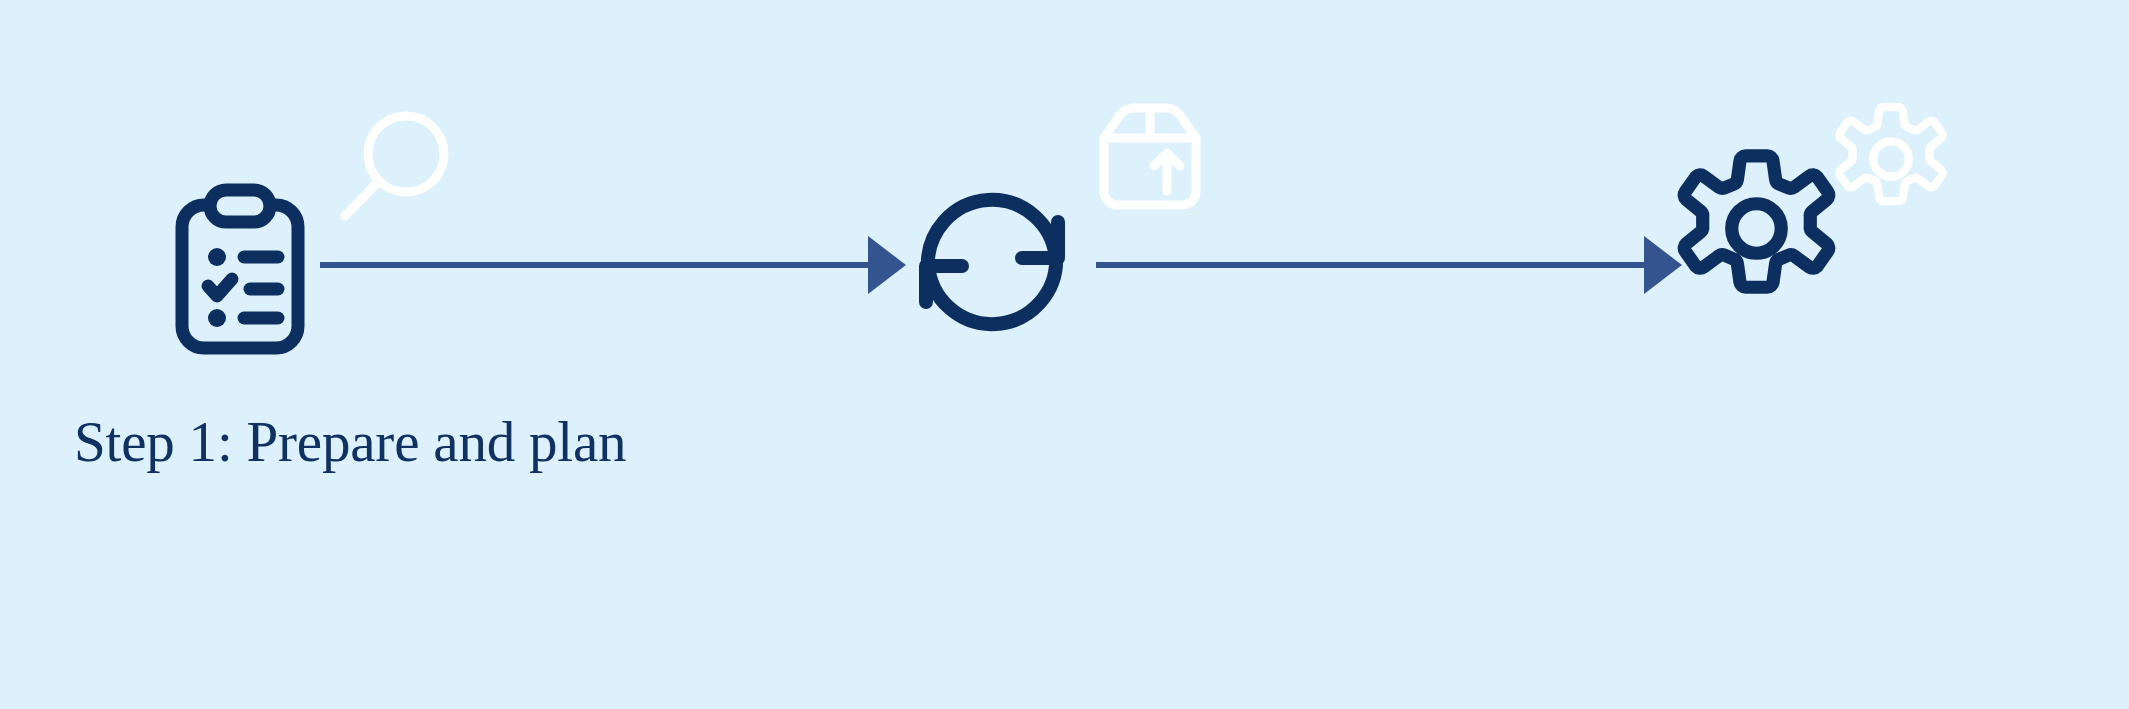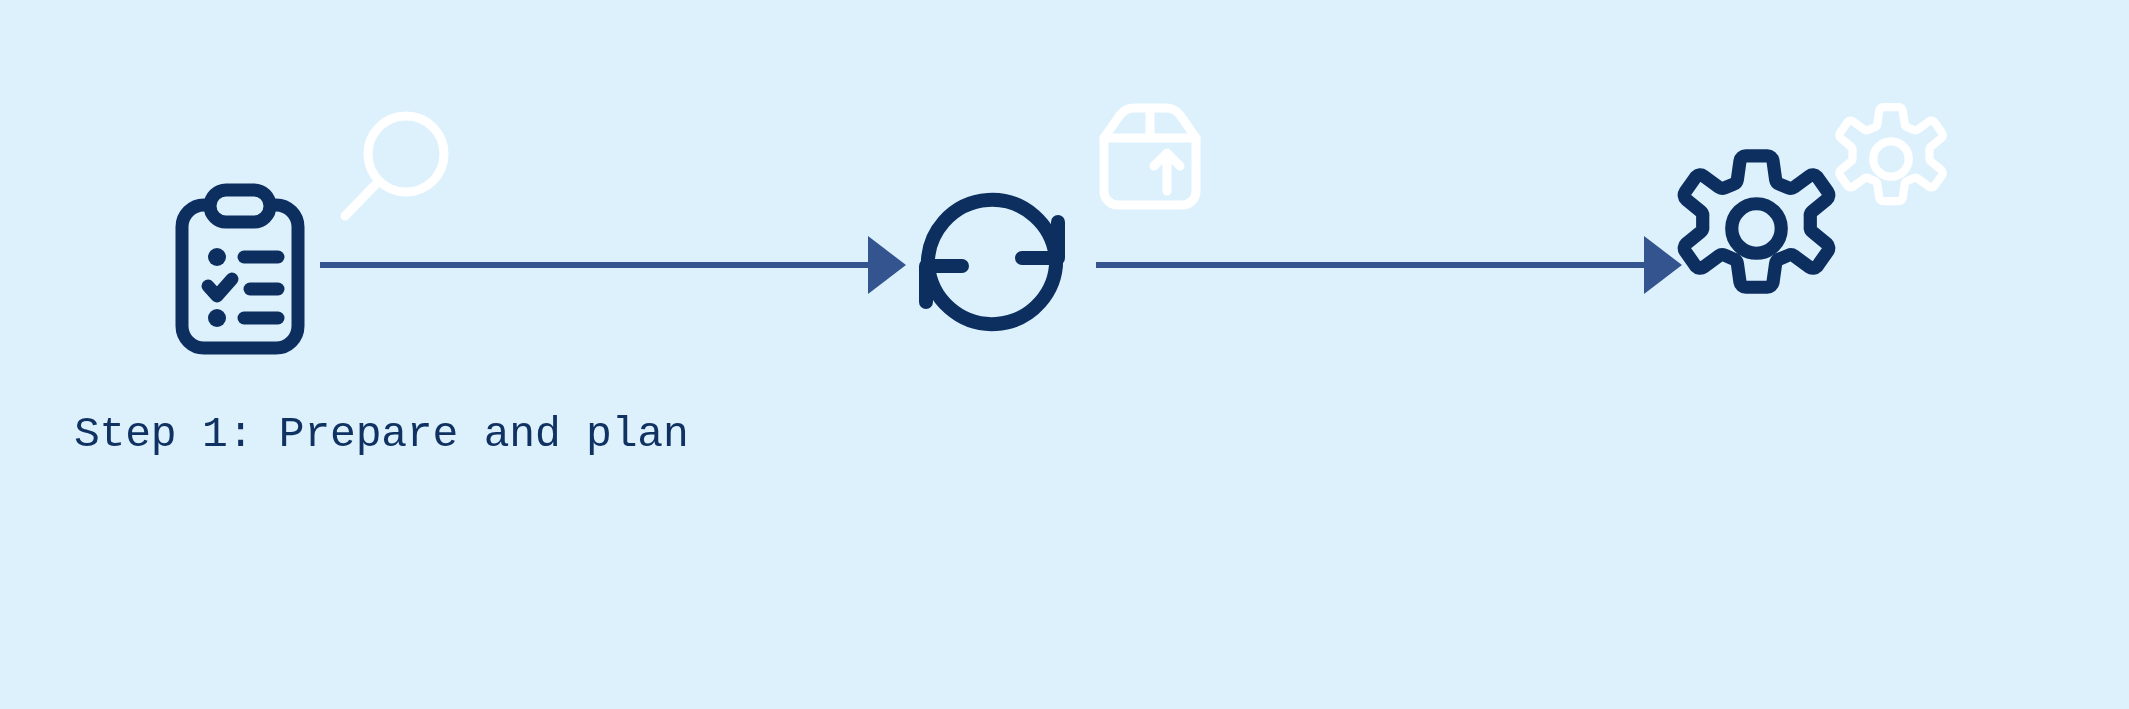--- a/index.html
+++ b/index.html
@@ -23,22 +23,22 @@
   .stage {
     position: absolute;
     left: 0;
     top: 0;
     width: 2129px;
     height: 709px;
   }
   .step-label {
     position: absolute;
     color: #103262;
-    font-family: Liberation Mono, monospace;
-    font-size: 43px;
+    font-family: Liberation Serif, serif;
+    font-size: 57px;
     font-weight: 400;
     letter-spacing: -0.2px;
     white-space: nowrap;
     line-height: 1;
   }
   #label-1 { left: 74px;   top: 413px; }
   #label-2 { left: 754px;  top: 413px; }
   #label-3 { left: 1518px; top: 413px; }
 
   .icon-layer { position: absolute; }

